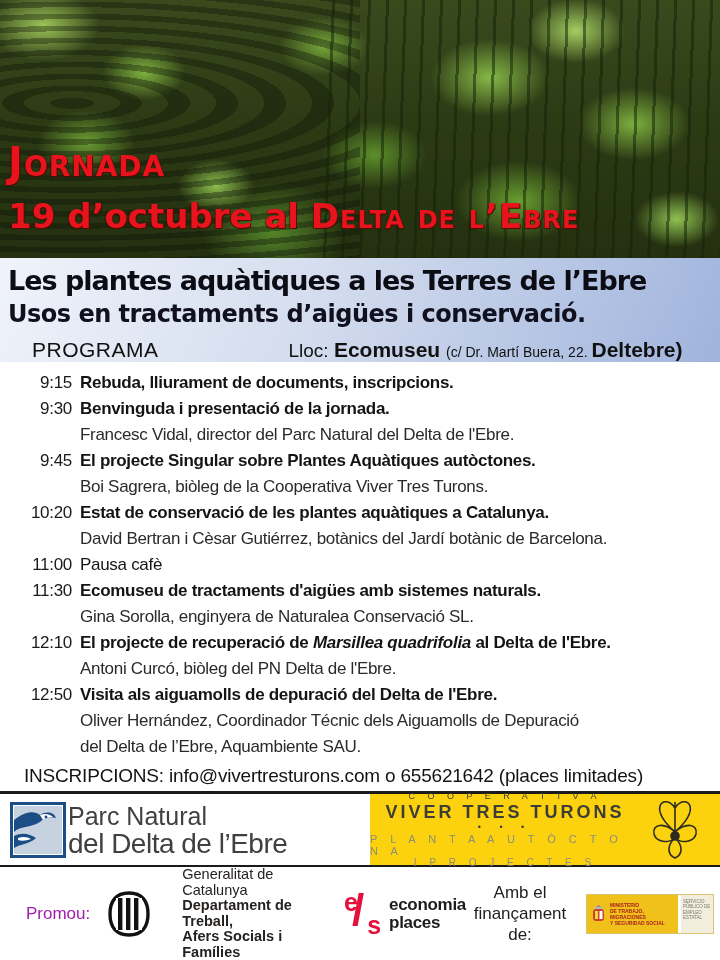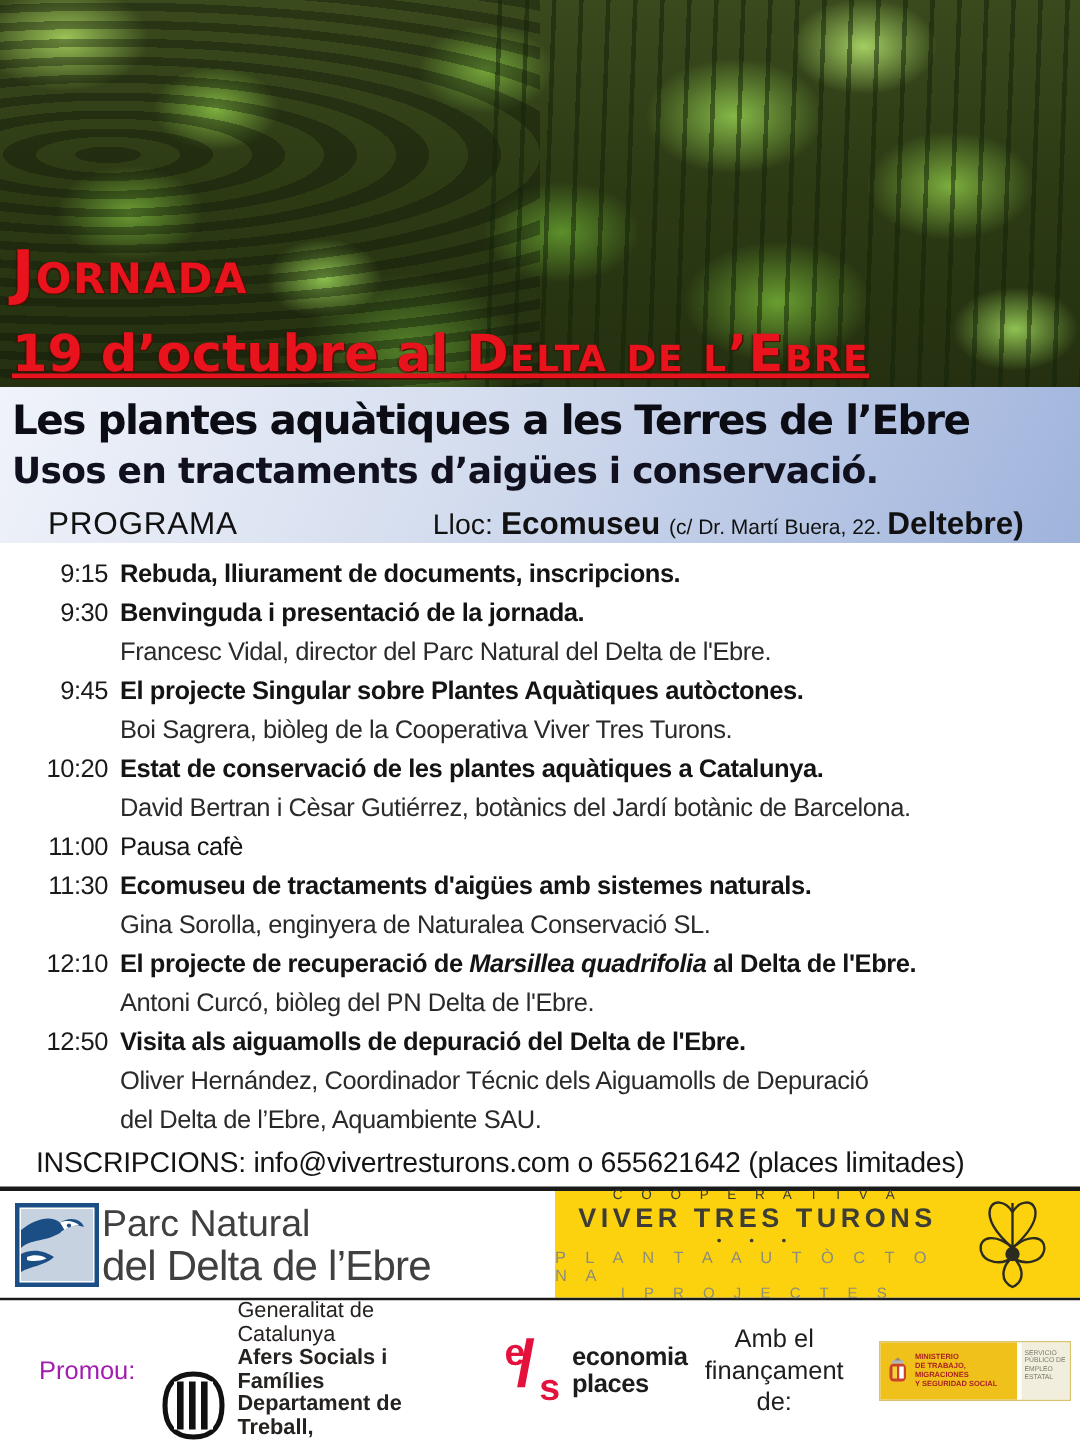--- a/index.html
+++ b/index.html
@@ -38,27 +38,25 @@
   .photo .water {
     position:absolute; top:0; left:0; width:50%; height:100%;
     background:repeating-radial-gradient(ellipse 160px 40px at 20% 40%,
       rgba(10,16,6,0.35) 0 22px, rgba(0,0,0,0) 22px 48px);
   }
   .photo-text { position:absolute; left:8px; top:140px; color:#e8131d; }
   .kicker {
     font-family:"DejaVu Sans", sans-serif; font-weight:bold;
     font-variant:small-caps; font-size:40px; line-height:44px; letter-spacing:1px;
     text-shadow:1px 1px 0 #4d1002, -1px 1px 1px rgba(60,10,0,.6);
-    margin-top:20px;
   }
   .dateline {
     font-family:"DejaVu Sans", sans-serif; font-weight:bold;
     font-size:34px; line-height:40px; margin-top:12px; letter-spacing:0px;
     text-shadow:1px 1px 0 #4d1002, -1px 1px 1px rgba(60,10,0,.6);
-    text-decoration:underline;
   }
   .dateline .place { font-variant:small-caps; letter-spacing:1px; }
 
   
   .band {
     height:118px; padding:6px 8px 0 8px;
     background:linear-gradient(115deg, #f0f3fa 0%, #d3dcee 45%, #9fb3dc 100%);
   }
   .band .t1 {
     font-family:"DejaVu Sans", sans-serif; font-weight:bold;
@@ -112,21 +110,21 @@
   .viver-coop { font-size:9px; font-weight:normal; letter-spacing:5px; color:#3a3a30; }
   .viver-name { font-size:18px; font-weight:bold; letter-spacing:3px; color:#3d3d35; margin-top:1px; white-space:nowrap; }
   .viver-dots { font-size:9px; letter-spacing:8px; color:#3a3a30; line-height:8px; }
   .viver-tag1 { font-size:11px; letter-spacing:5px; color:#8d8d7c; margin-top:2px; }
   .viver-tag2 { font-size:10px; letter-spacing:5px; color:#8d8d7c; }
   .iris { position:absolute; right:12px; top:4px; width:66px; height:64px; }
 
   
   .footer { flex:1; background:#fff; display:flex; align-items:center; }
   .promou { font-size:17px; color:#a21caf; margin-left:26px; }
-  .gencat { display:flex; align-items:flex-end; margin-left:18px; }
+  .gencat { display:flex; align-items:center; margin-left:18px;gap:24px; }
   .gencat-icon { width:42px; height:46px; flex:none; }
   .gencat-text { margin-left:8px; color:#262220; font-size:14.5px; line-height:15.5px; }
   .gencat-text .b { font-weight:bold; }
   .ecosoc { display:flex; align-items:center; margin-left:22px; }
   .es-glyph { position:relative; width:40px; height:44px; color:#e4113c; font-weight:bold; flex:none; }
   .es-glyph .g-e { position:absolute; left:1px; top:-4px; font-size:25px; }
   .es-glyph .g-slash { position:absolute; left:9px; top:-7px; font-size:44px; font-weight:bold; }
   .es-glyph .g-s { position:absolute; right:2px; bottom:-4px; font-size:25px; }
   .ecosoc-text { margin-left:6px; font-size:17px; font-weight:bold; line-height:18px; color:#1c1c1c; letter-spacing:-0.3px; }
   .financament { margin-left:auto; text-align:center; font-size:17px; line-height:21px; color:#1e1e1e; }
@@ -269,22 +267,22 @@
     <div class="gencat">
       <svg class="gencat-icon" viewBox="0 0 42 46">
         <path d="M21 2 C34 2, 40 10, 40 23 C40 36, 34 44, 21 44 C8 44, 2 36, 2 23 C2 10, 8 2, 21 2 Z" fill="none" stroke="#111" stroke-width="3.4"></path>
         <rect x="8" y="7" width="26" height="32" fill="#fff"></rect>
         <rect x="10" y="7" width="4.4" height="32" fill="#111"></rect>
         <rect x="18" y="7" width="4.4" height="32" fill="#111"></rect>
         <rect x="26" y="7" width="4.4" height="32" fill="#111"></rect>
       </svg>
       <div class="gencat-text">
         <div>Generalitat de Catalunya</div>
+        <div class="b">Departament de Treball,</div>
         <div class="b">Afers Socials i Famílies</div>
-        <div class="b">Departament de Treball,</div>
       </div>
     </div>
     <div class="ecosoc">
       <div class="es-glyph">
         <span class="g-e">e</span>
         <span class="g-slash">/</span>
         <span class="g-s">s</span>
       </div>
       <div class="ecosoc-text">
         <div>economia</div>

